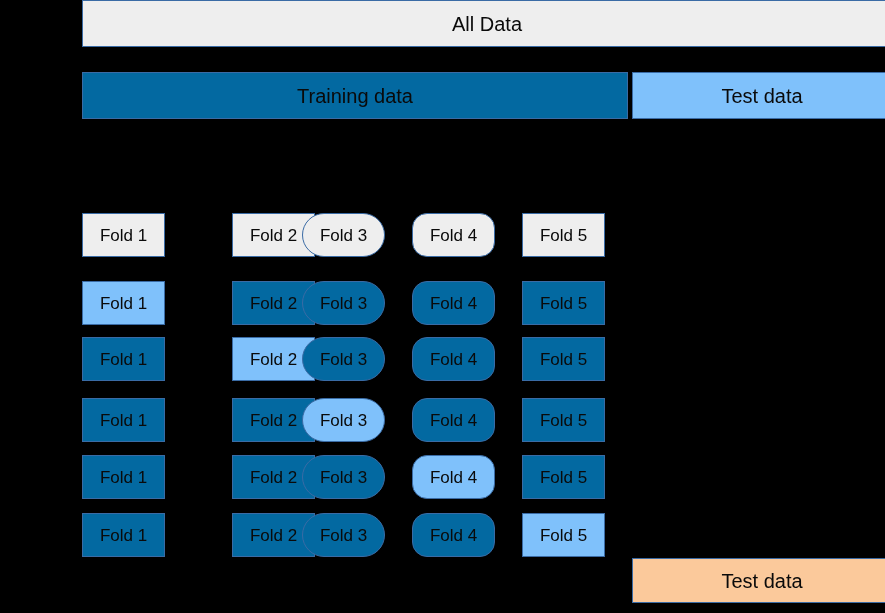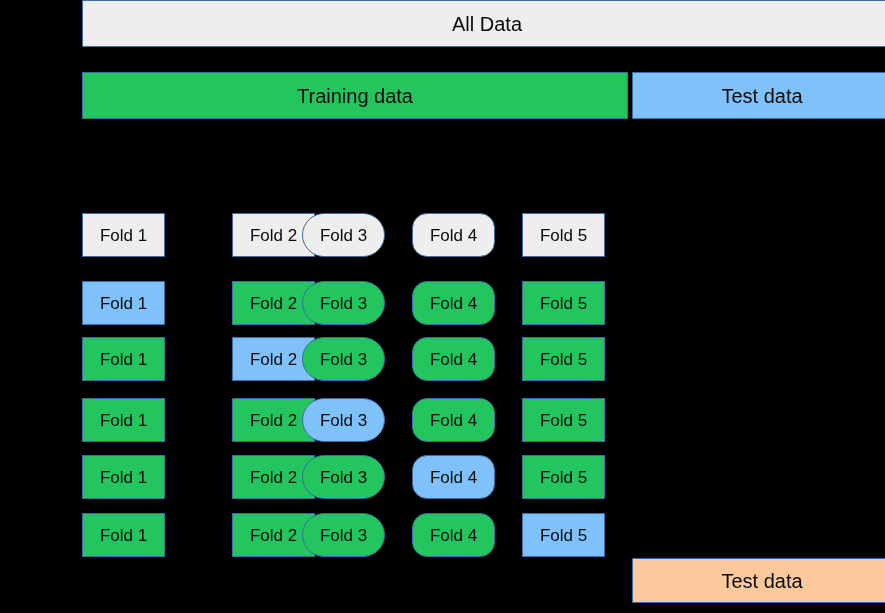--- a/index.html
+++ b/index.html
@@ -24,21 +24,21 @@
     display: flex;
     align-items: center;
     justify-content: center;
     color: #0a0a0a;
     line-height: 1;
     white-space: nowrap;
   }
 
   
   .fill-neutral { background: #eeeeee; }
-  .fill-train   { background: #22c55e; text-align: center; }
+  .fill-train   { background: #0369a1; text-align: center; }
   .fill-test    { background: #7fc1fb; }
   .fill-holdout { background: #fbc99b; }
 
   
   .bar-all-data {
     left: 82px;
     top: 0px;
     width: 810px;
     height: 47px;
     font-size: 20px;

